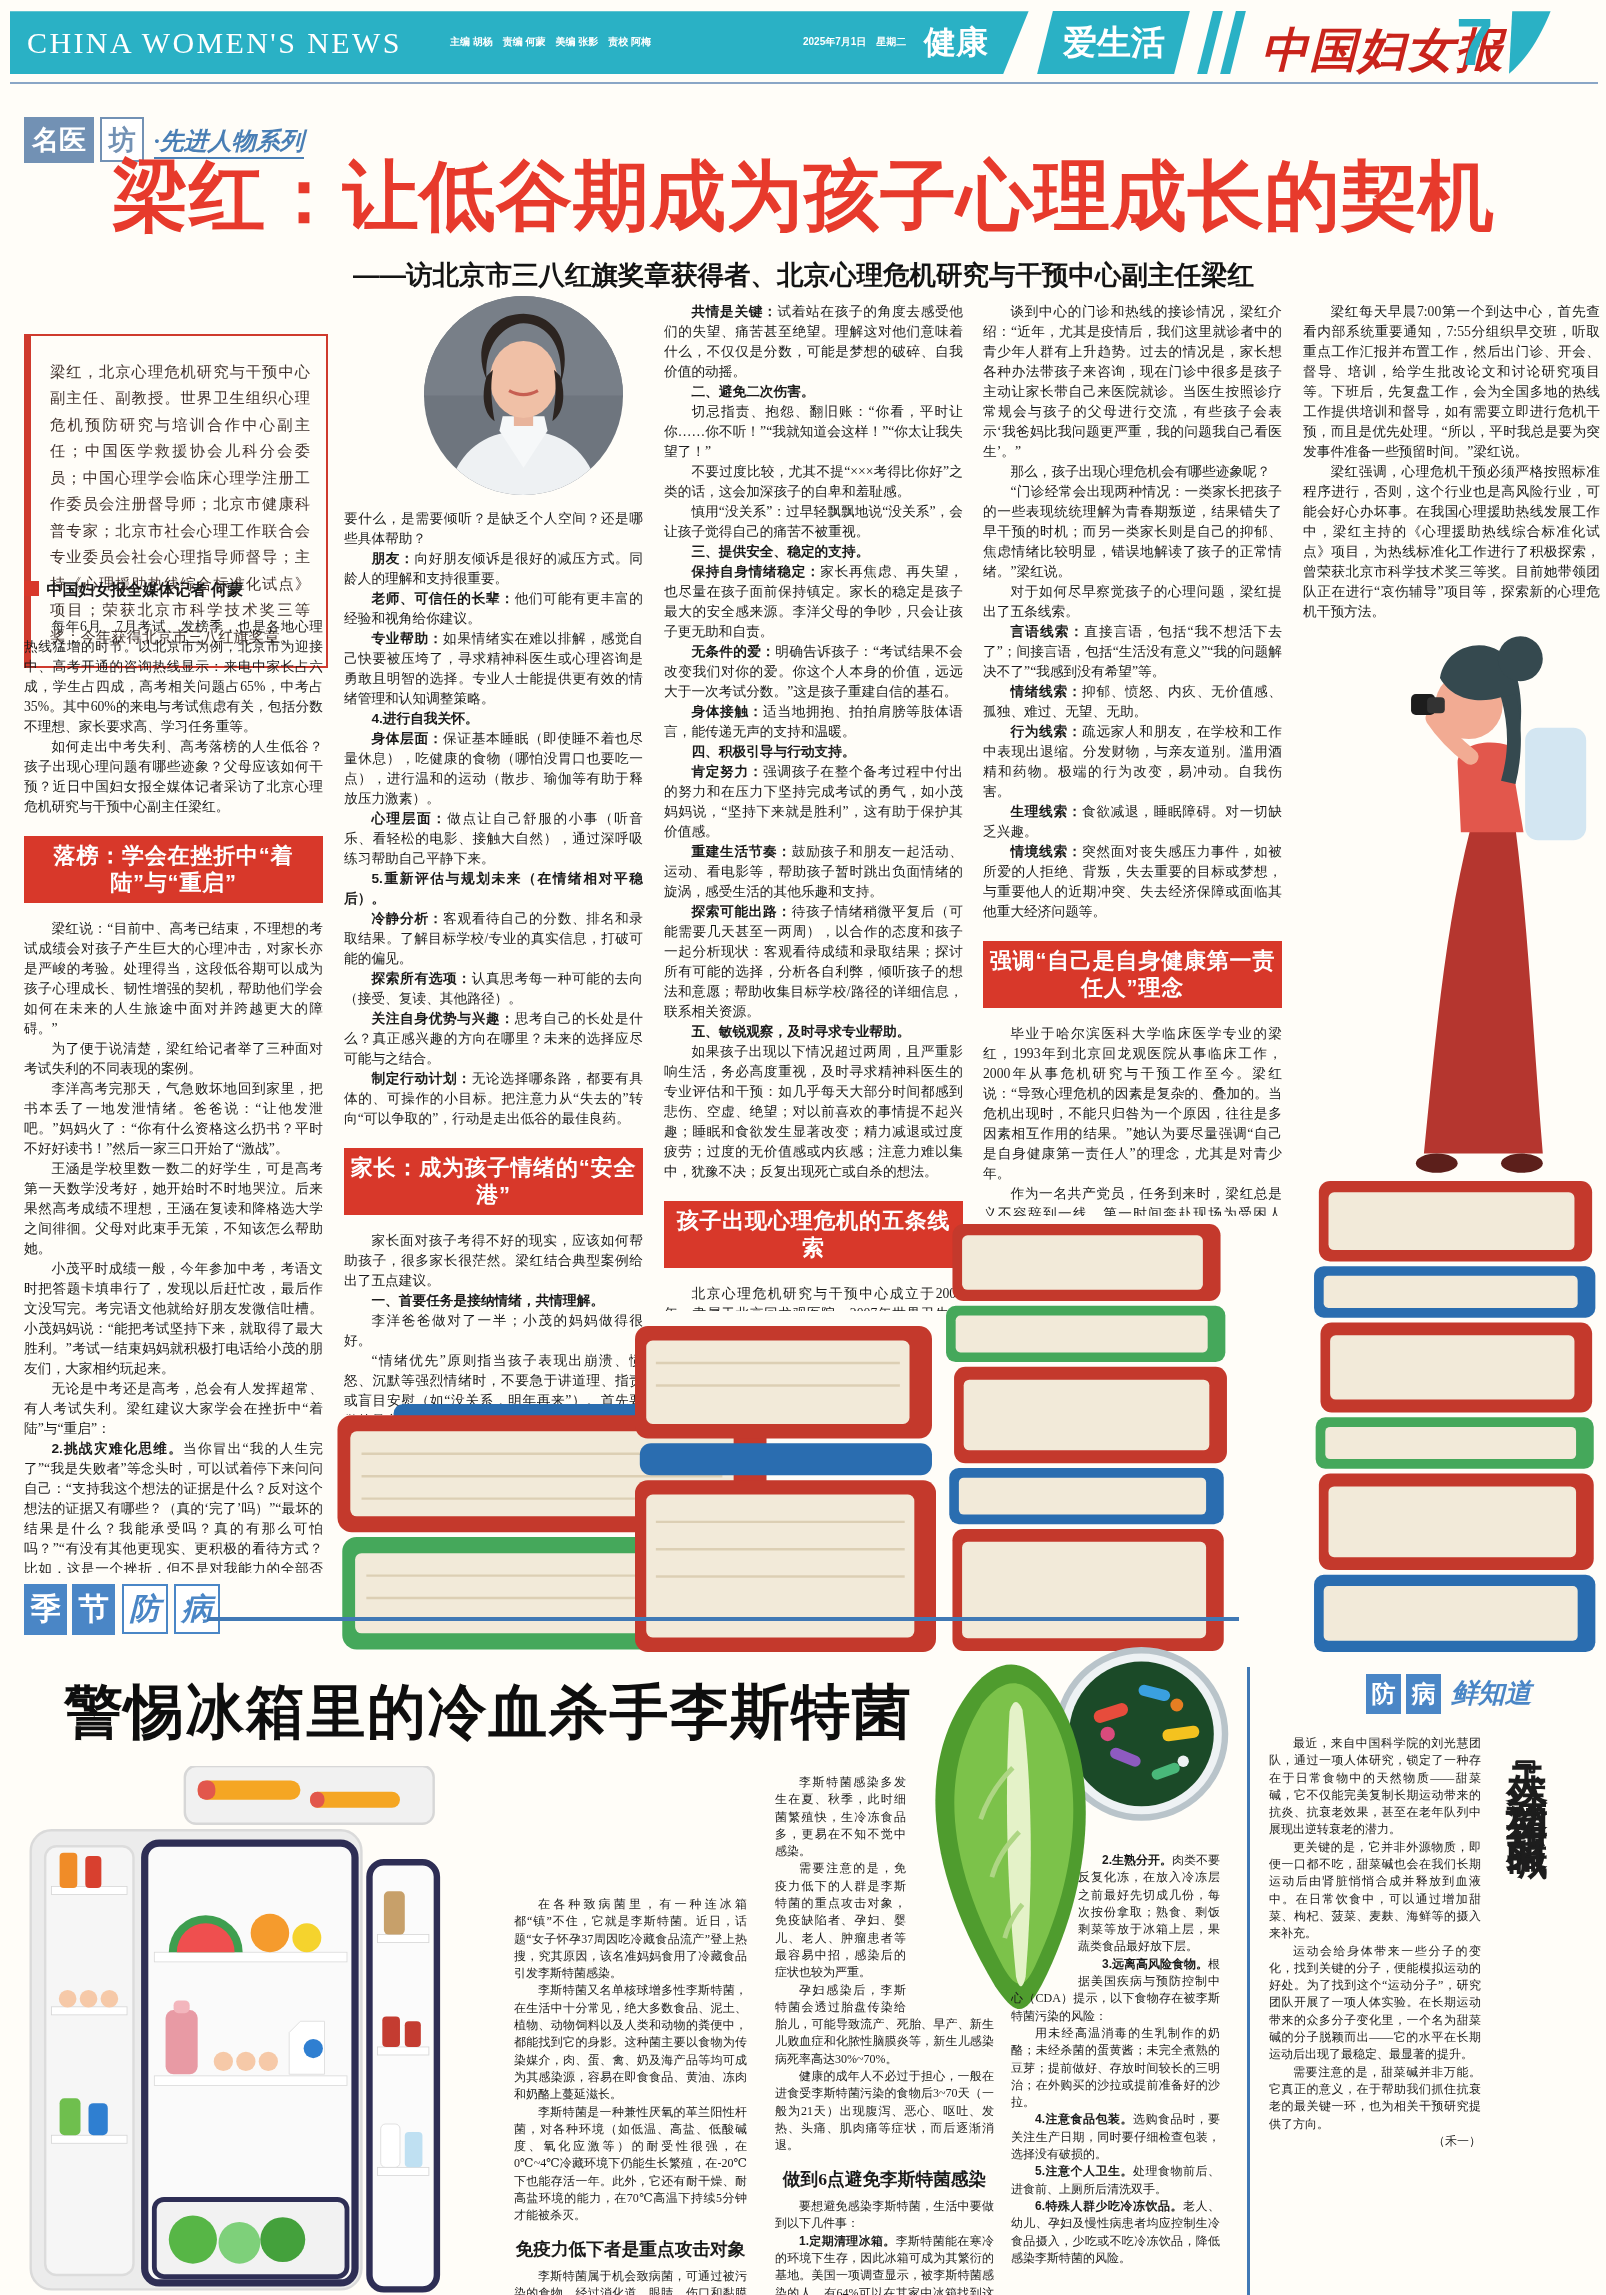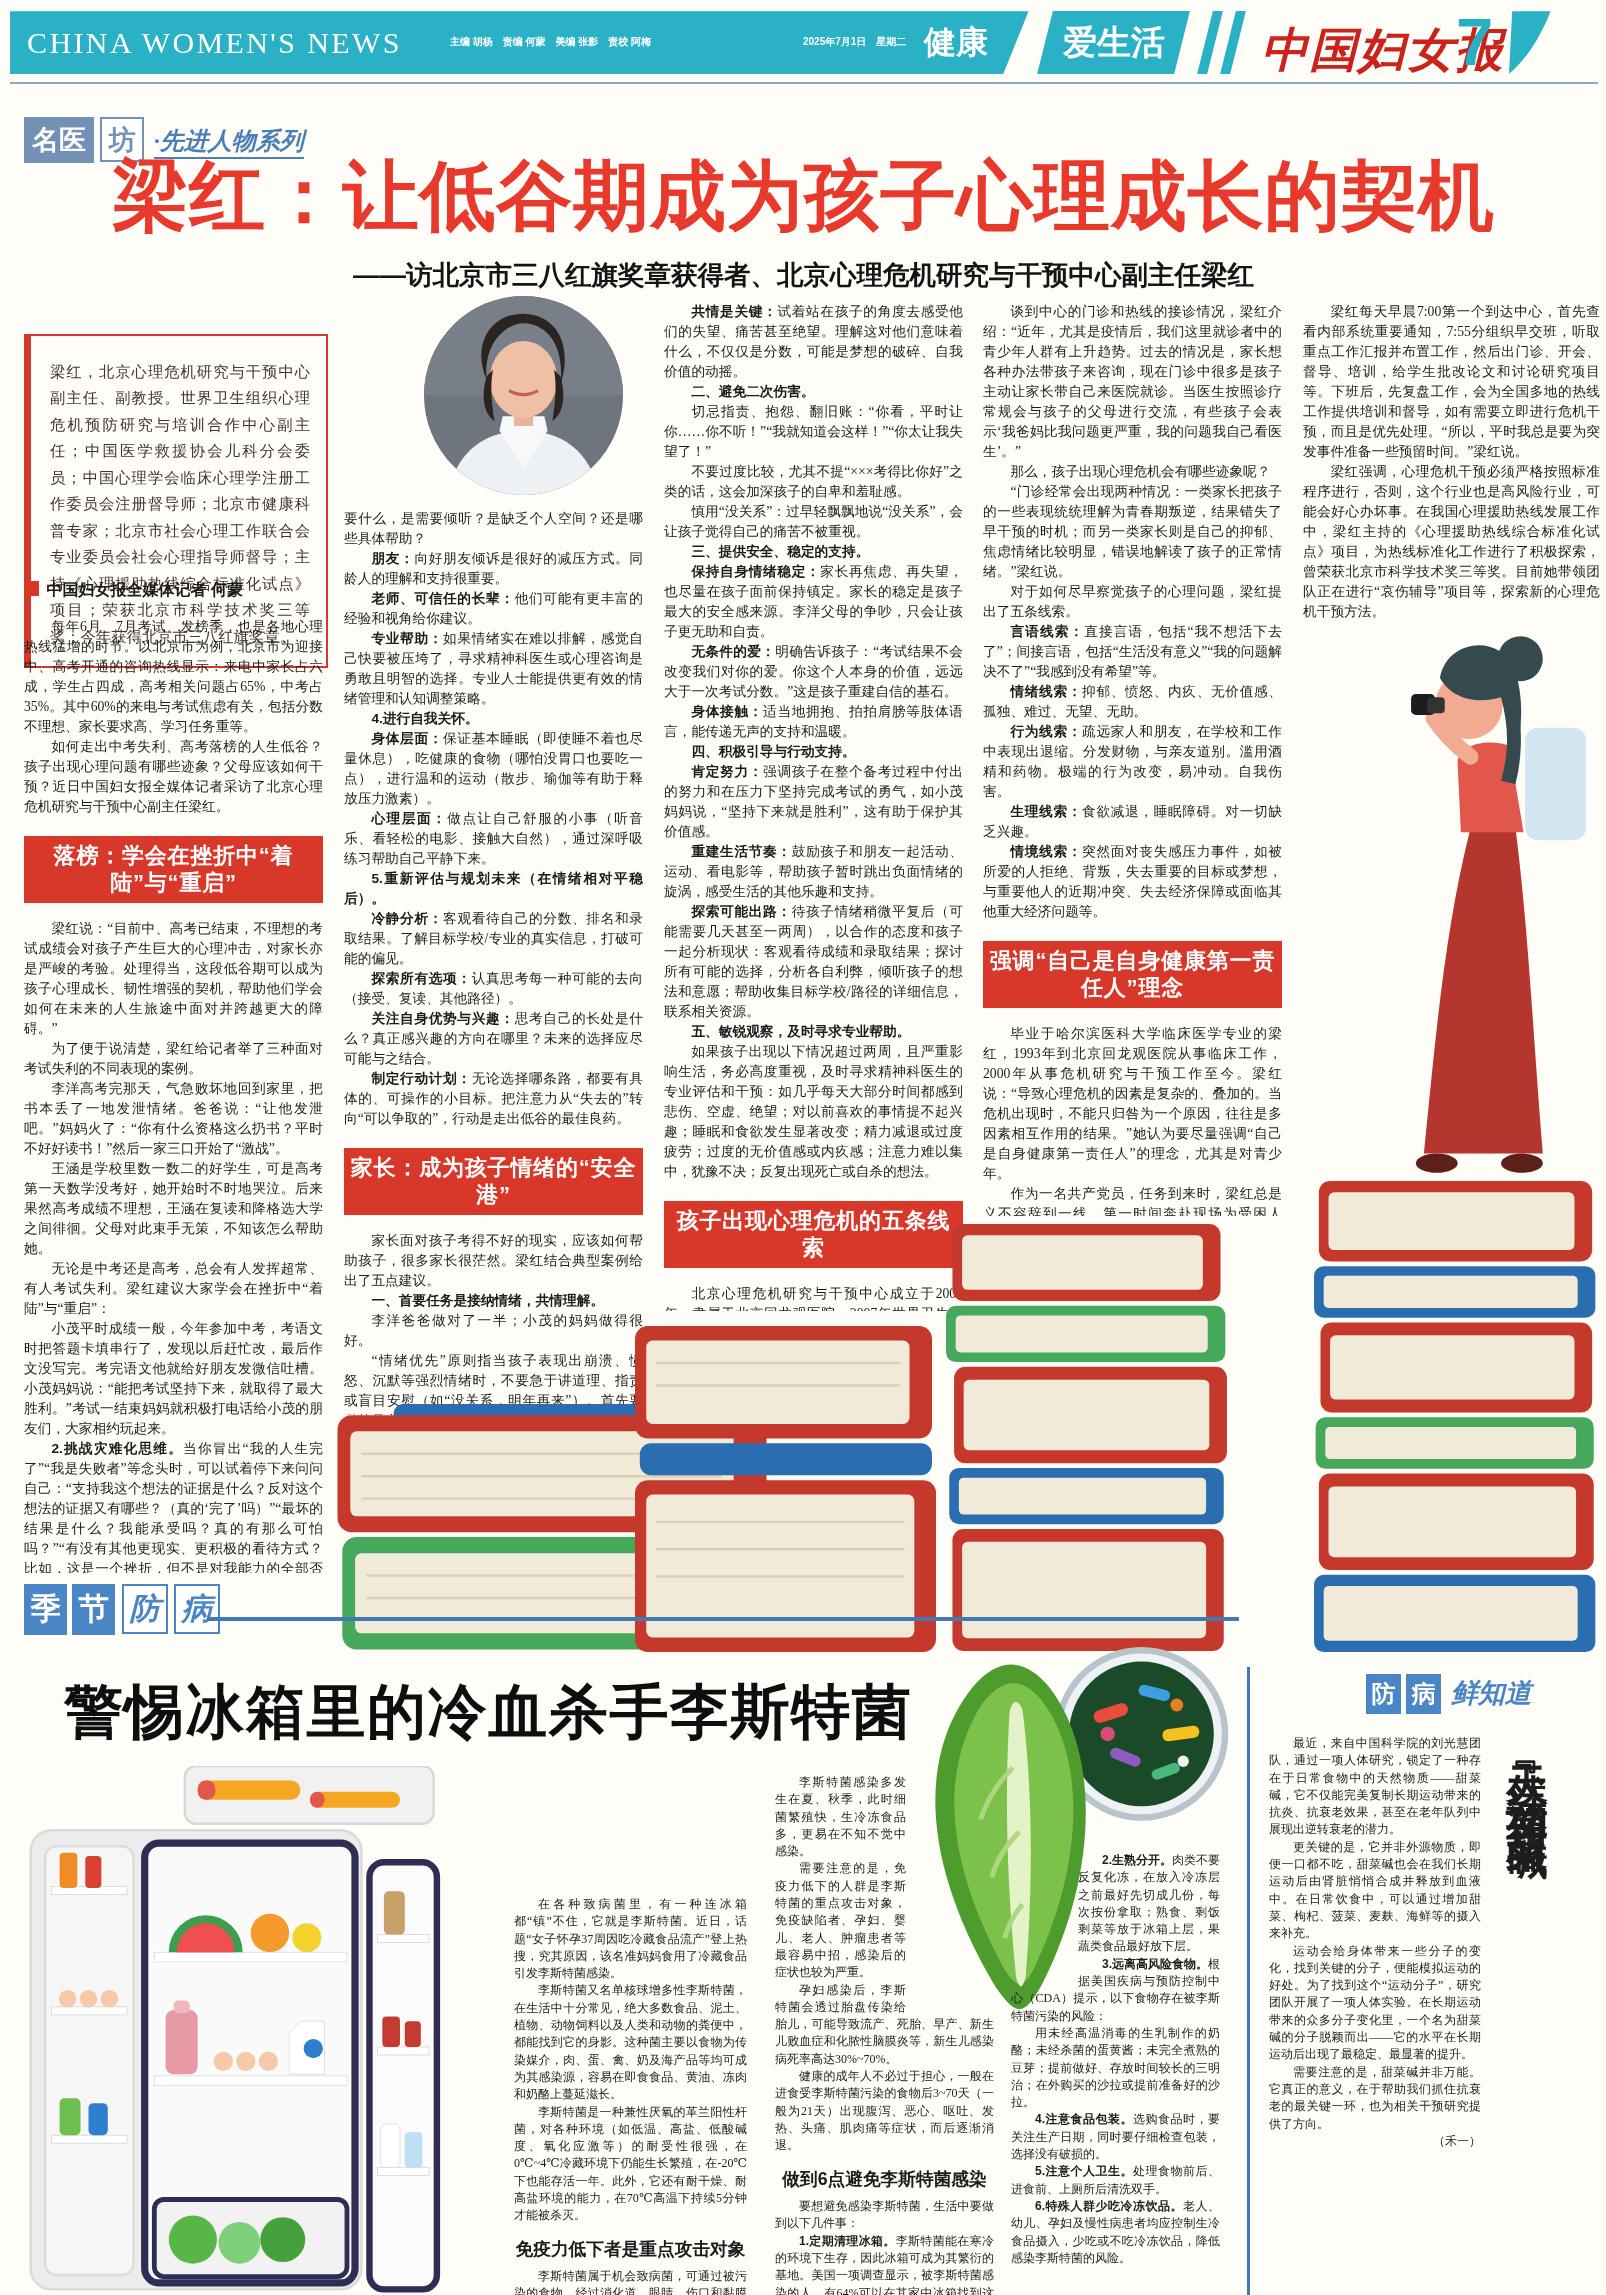--- a/index.html
+++ b/index.html
@@ -32,21 +32,21 @@
             font-size:15.3px;line-height:26.5px;color:#42332e;text-align:justify;}
   .byline{font-family:"Liberation Sans",sans-serif;font-weight:bold;font-size:16px;}
   .sq{display:inline-block;width:14.5px;height:14.5px;margin-right:8px;vertical-align:-0.8px;}
   
   .col{position:absolute;overflow:hidden;font-size:13.7px;line-height:20px;text-align:justify;}
   .col p{margin:0;}
   .para{text-indent:2em;}
   .cont{text-indent:0;}
   .col b{font-family:"Liberation Sans",sans-serif;}
   .subhead{text-indent:2em;font-weight:bold;font-family:"Liberation Sans",sans-serif;}
-  .sechead{font-weight:bold;font-family:Liberation Sans, sans-serif;font-size:18.5px;line-height:24px;
+  .sechead{font-weight:bold;font-family:Liberation Serif, serif;font-size:18.5px;line-height:24px;
            text-align:center;text-indent:0;margin:13px 0 8px !important;}
   .red-tag{background:#d8382a;color:#fff;text-align:center;font-weight:bold;font-size:22px;line-height:1.2;
            padding:7.2px 3.2px;margin:19px 0 16px;font-family:"Liberation Sans",sans-serif;letter-spacing:0.8px;}
   .sign{text-align:right;text-indent:0;}
   .colB{font-size:12px;line-height:17.3px;}
   .colB .sechead{font-size:17.7px;line-height:22.5px;}
   .spacer-r{float:right;width:88px;height:225px;}
   .spacer-l{float:left;width:67px;height:122px;}
   
   .lis-hl{font-family:"Liberation Serif",serif;font-weight:900;font-size:59px;color:#0e0e0e;letter-spacing:1.6px;white-space:nowrap;}
@@ -112,22 +112,22 @@
   </svg>
 
   <div class="col" style="left:24px;top:617px;width:299px;height:956px;">
       <p class="para">每年6月、7月考试、发榜季，也是各地心理热线猛增的时节。以北京市为例，北京市为迎接中、高考开通的咨询热线显示：来电中家长占六成，学生占四成，高考相关问题占65%，中考占35%。其中60%的来电与考试焦虑有关，包括分数不理想、家长要求高、学习任务重等。</p>
       <p class="para">如何走出中考失利、高考落榜的人生低谷？孩子出现心理问题有哪些迹象？父母应该如何干预？近日中国妇女报全媒体记者采访了北京心理危机研究与干预中心副主任梁红。</p>
       <div class="red-tag">落榜：学会在挫折中“着陆”与“重启”</div>
       <p class="para">梁红说：“目前中、高考已结束，不理想的考试成绩会对孩子产生巨大的心理冲击，对家长亦是严峻的考验。处理得当，这段低谷期可以成为孩子心理成长、韧性增强的契机，帮助他们学会如何在未来的人生旅途中面对并跨越更大的障碍。”</p>
       <p class="para">为了便于说清楚，梁红给记者举了三种面对考试失利的不同表现的案例。</p>
       <p class="para">李洋高考完那天，气急败坏地回到家里，把书本丢了一地发泄情绪。爸爸说：“让他发泄吧。”妈妈火了：“你有什么资格这么扔书？平时不好好读书！”然后一家三口开始了“激战”。</p>
       <p class="para">王涵是学校里数一数二的好学生，可是高考第一天数学没考好，她开始时不时地哭泣。后来果然高考成绩不理想，王涵在复读和降格选大学之间徘徊。父母对此束手无策，不知该怎么帮助她。</p>
+      <p class="para">小茂平时成绩一般，今年参加中考，考语文时把答题卡填串行了，发现以后赶忙改，最后作文没写完。考完语文他就给好朋友发微信吐槽。小茂妈妈说：“能把考试坚持下来，就取得了最大胜利。”考试一结束妈妈就积极打电话给小茂的朋友们，大家相约玩起来。</p>
       <p class="para">无论是中考还是高考，总会有人发挥超常、有人考试失利。梁红建议大家学会在挫折中“着陆”与“重启”：</p>
-      <p class="para">小茂平时成绩一般，今年参加中考，考语文时把答题卡填串行了，发现以后赶忙改，最后作文没写完。考完语文他就给好朋友发微信吐槽。小茂妈妈说：“能把考试坚持下来，就取得了最大胜利。”考试一结束妈妈就积极打电话给小茂的朋友们，大家相约玩起来。</p>
       <p class="para"><b>2.挑战灾难化思维。</b>当你冒出“我的人生完了”“我是失败者”等念头时，可以试着停下来问问自己：“支持我这个想法的证据是什么？反对这个想法的证据又有哪些？（真的‘完了’吗）”“最坏的结果是什么？我能承受吗？真的有那么可怕吗？”“有没有其他更现实、更积极的看待方式？比如，这是一个挫折，但不是对我能力的全部否定；我还有其他选择。”</p>
     </div>
   <div class="col" style="left:344px;top:509px;width:299px;height:906px;">
       <p class="para cont">要什么，是需要倾听？是缺乏个人空间？还是哪些具体帮助？</p>
       <p class="para"><b>朋友：</b>向好朋友倾诉是很好的减压方式。同龄人的理解和支持很重要。</p>
       <p class="para"><b>老师、可信任的长辈：</b>他们可能有更丰富的经验和视角给你建议。</p>
       <p class="para"><b>专业帮助：</b>如果情绪实在难以排解，感觉自己快要被压垮了，寻求精神科医生或心理咨询是勇敢且明智的选择。专业人士能提供更有效的情绪管理和认知调整策略。</p>
       <p class="subhead">4.进行自我关怀。</p>
       <p class="para"><b>身体层面：</b>保证基本睡眠（即使睡不着也尽量休息），吃健康的食物（哪怕没胃口也要吃一点），进行温和的运动（散步、瑜伽等有助于释放压力激素）。</p>
       <p class="para"><b>心理层面：</b>做点让自己舒服的小事（听音乐、看轻松的电影、接触大自然），通过深呼吸练习帮助自己平静下来。</p>

